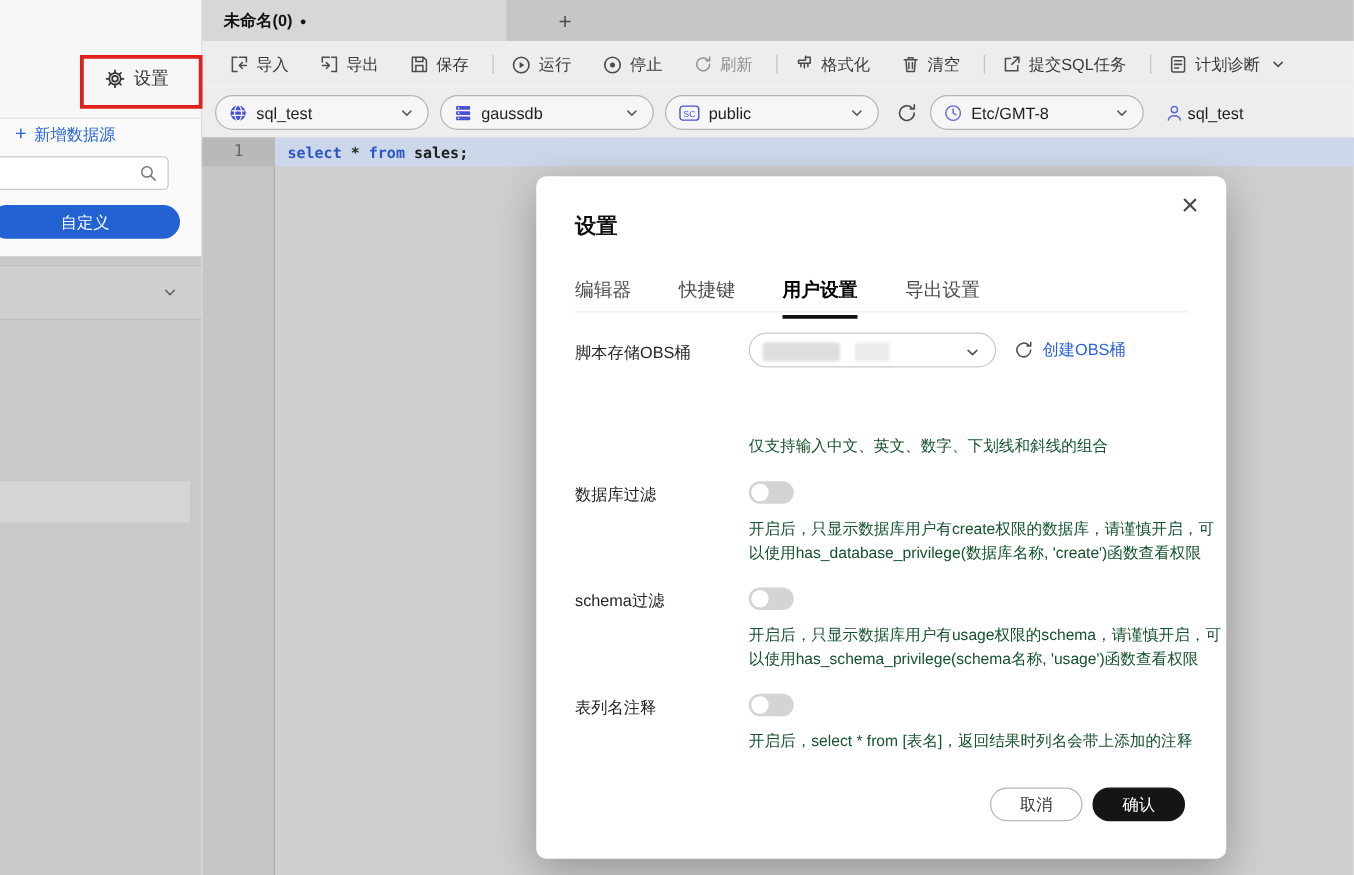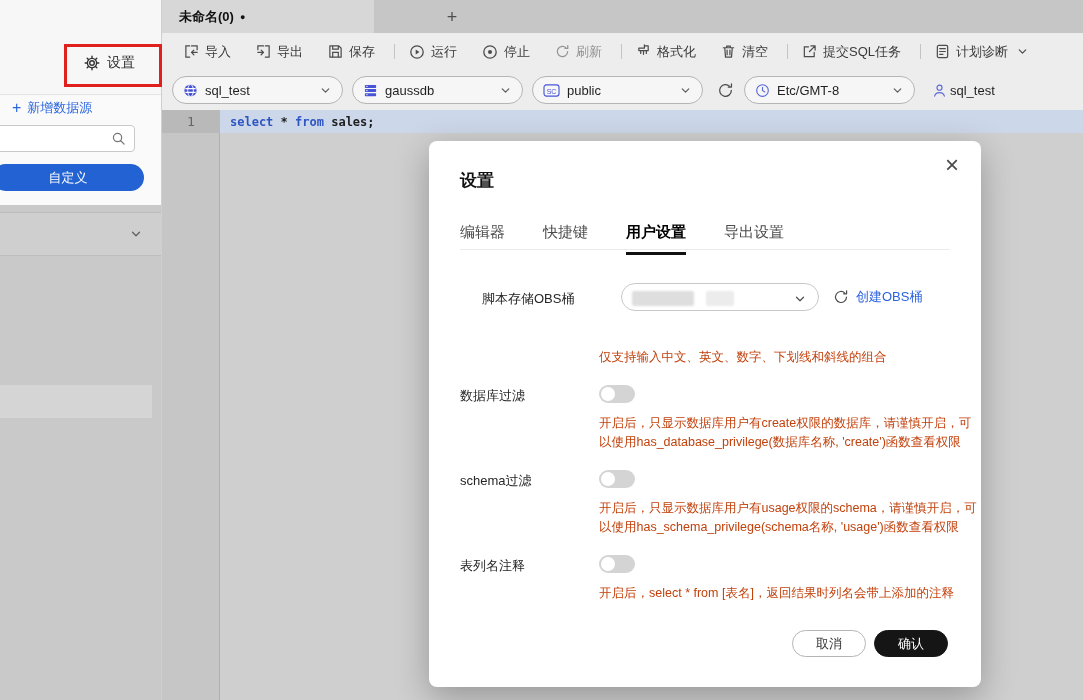--- a/index.html
+++ b/index.html
@@ -32,21 +32,21 @@
   #section-row { position:absolute; left:0; top:7px; width:100%; height:44px;
     background:#cfcfcf; border-top:1px solid #bdbdbd; border-bottom:1px solid #bdbdbd;
     cursor:pointer; }
   #section-row .chev { position:absolute; right:18px; top:14px; color:#5f5f5f; }
   #list-row { position:absolute; left:0; top:180px; width:152px; height:33px;
     background:#d5d5d5; cursor:pointer; }
 
   
   #tabstrip { position:absolute; left:162px; top:0; width:921px; height:33px;
     background:#c6c6c6; }
-  #tab-active { position:absolute; left:0; top:0; width:212px; height:33px;
+  #tab-active { position:absolute; left:0; top:0; width:243px; height:33px;
     background:#d7d7d7; display:flex; align-items:center; padding-left:17px; gap:6px;
     font-size:13px; font-weight:bold; color:#111; cursor:pointer; }
   #tab-active .dot { font-size:9px; color:#111; }
   #new-tab-btn { position:absolute; left:277px; top:4px; width:26px; height:26px;
     font-size:18px; color:#4f4f4f; display:flex; align-items:center; justify-content:center;
     cursor:pointer; }
 
   
   #toolbar { position:absolute; left:162px; top:33px; width:921px; height:37px;
     background:#ededed; display:flex; align-items:center; padding-left:22px; }
@@ -95,21 +95,21 @@
   #modal-close { position:absolute; right:22px; top:12px; font-size:24px; color:#4a4a4a;
     cursor:pointer; line-height:1; }
   #modal-tabs { position:absolute; left:31px; top:82px; display:flex; gap:38px; }
   .mtab { font-size:15px; color:#4c4c4c; padding-bottom:10px; cursor:pointer; }
   .mtab.active { color:#000; font-weight:bold; border-bottom:3px solid #111; }
   #modal-divider { position:absolute; left:31px; top:108px; width:490px; height:1px;
     background:#ebebeb; }
   .frow { position:absolute; left:31px; display:flex; }
   .flabel { width:139px; font-size:13px; color:#262626; padding-top:7px; }
   .flabel.nopad { padding-top:2px; }
-  .fhint { position:absolute; left:170px; width:382px; font-size:12.5px; color:#c2410c;
+  .fhint { position:absolute; left:170px; width:382px; font-size:12.5px; color:#14532d;
     line-height:1.5; }
   .fselect { width:198px; height:28px; border:1px solid #c9c9c9; border-radius:14px;
     background:#fff; position:relative; cursor:pointer; }
   .fselect .chev { position:absolute; right:11px; top:8px; color:#555; }
   .redact { position:absolute; top:7px; height:15px; background:#e3e3e3;
     border-radius:2px; filter:blur(1.2px); }
   .r1 { left:10px; width:62px; background:#dedede; }
   .r2 { left:84px; width:28px; background:#ececec; }
   .finput { width:198px; height:28px; border:1px solid #c9c9c9; border-radius:14px;
     padding:0 12px; font-size:13px; color:#2b2b2b; outline:none;
@@ -379,21 +379,21 @@
   <div id="modal-close">×</div>
 
   <div id="modal-tabs">
     <div class="mtab">编辑器</div>
     <div class="mtab">快捷键</div>
     <div class="mtab active">用户设置</div>
     <div class="mtab">导出设置</div>
   </div>
   <div id="modal-divider"></div>
 
-  <div class="frow" style="top:142px;margin-left:22px;">
+  <div class="frow" style="top:125px;">
     <div class="flabel">脚本存储OBS桶</div>
     <div class="fselect">
       <div class="redact r1"></div>
       <div class="redact r2"></div>
       <span class="chev">
         <svg width="14" height="14" viewBox="0 0 16 16" fill="none" stroke="currentColor" stroke-width="1.5">
             <path d="M4 6l4 4 4-4" stroke-linecap="round" stroke-linejoin="round"></path>
           </svg>
       </span>
     </div>

